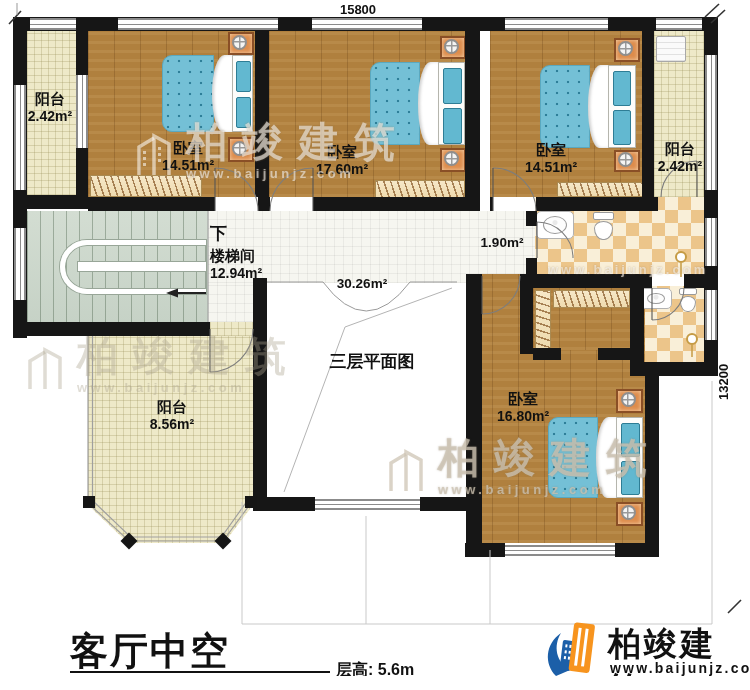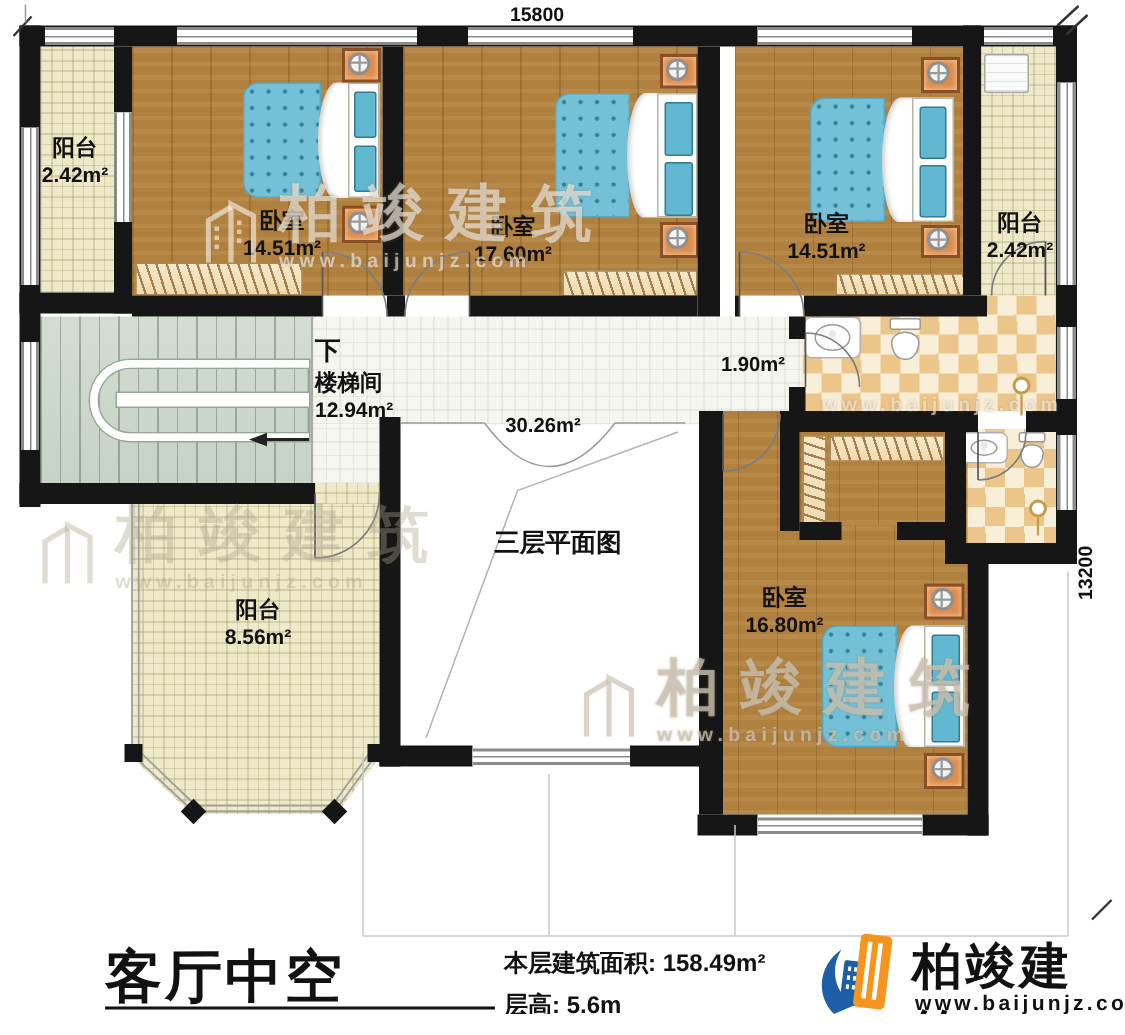--- a/index.html
+++ b/index.html
@@ -378,21 +378,20 @@
         <div class="wname">柏竣建筑</div>
          <div class="wurl">www.baijunjz.com</div>
       </div>
   </div>
   <div class="abs wmurl-only" style="left:548px;top:262px">www.baijunjz.com</div>
 
   <div class="abs ptitle" style="left:70px;top:626px">客厅中空</div>
   <div class="abs pscale" style="left:250px;top:636px">1:100</div>
   <div class="abs uline" style="left:70px;top:671px;width:260px;height:2px"></div>
   <div class="abs uline" style="left:70px;top:676px;width:260px;height:3px"></div>
-  <div class="abs pmeta" style="left:336px;top:632px">本层建筑面积: 158.49m²</div>
   <div class="abs pmeta" style="left:336px;top:660px">层高: 5.6m</div>
 
   <div class="abs" style="left:540px;top:618px;width:66px;height:66px;z-index:40">
     <svg width="66" height="66" viewBox="0 0 66 66">
       <path d="M16,58 C4,46 5,26 21,15 C13,28 16,44 30,52 Z" fill="#1c5fa8"></path>
       <g transform="rotate(7 40 32)">
         <rect x="22" y="24" width="11" height="30" rx="2" fill="#1c5fa8"></rect>
         <rect x="31" y="5" width="21" height="49" rx="3" fill="#f7941e"></rect>
         <g fill="#fff">
             <rect x="25" y="28" width="2" height="3"></rect>

